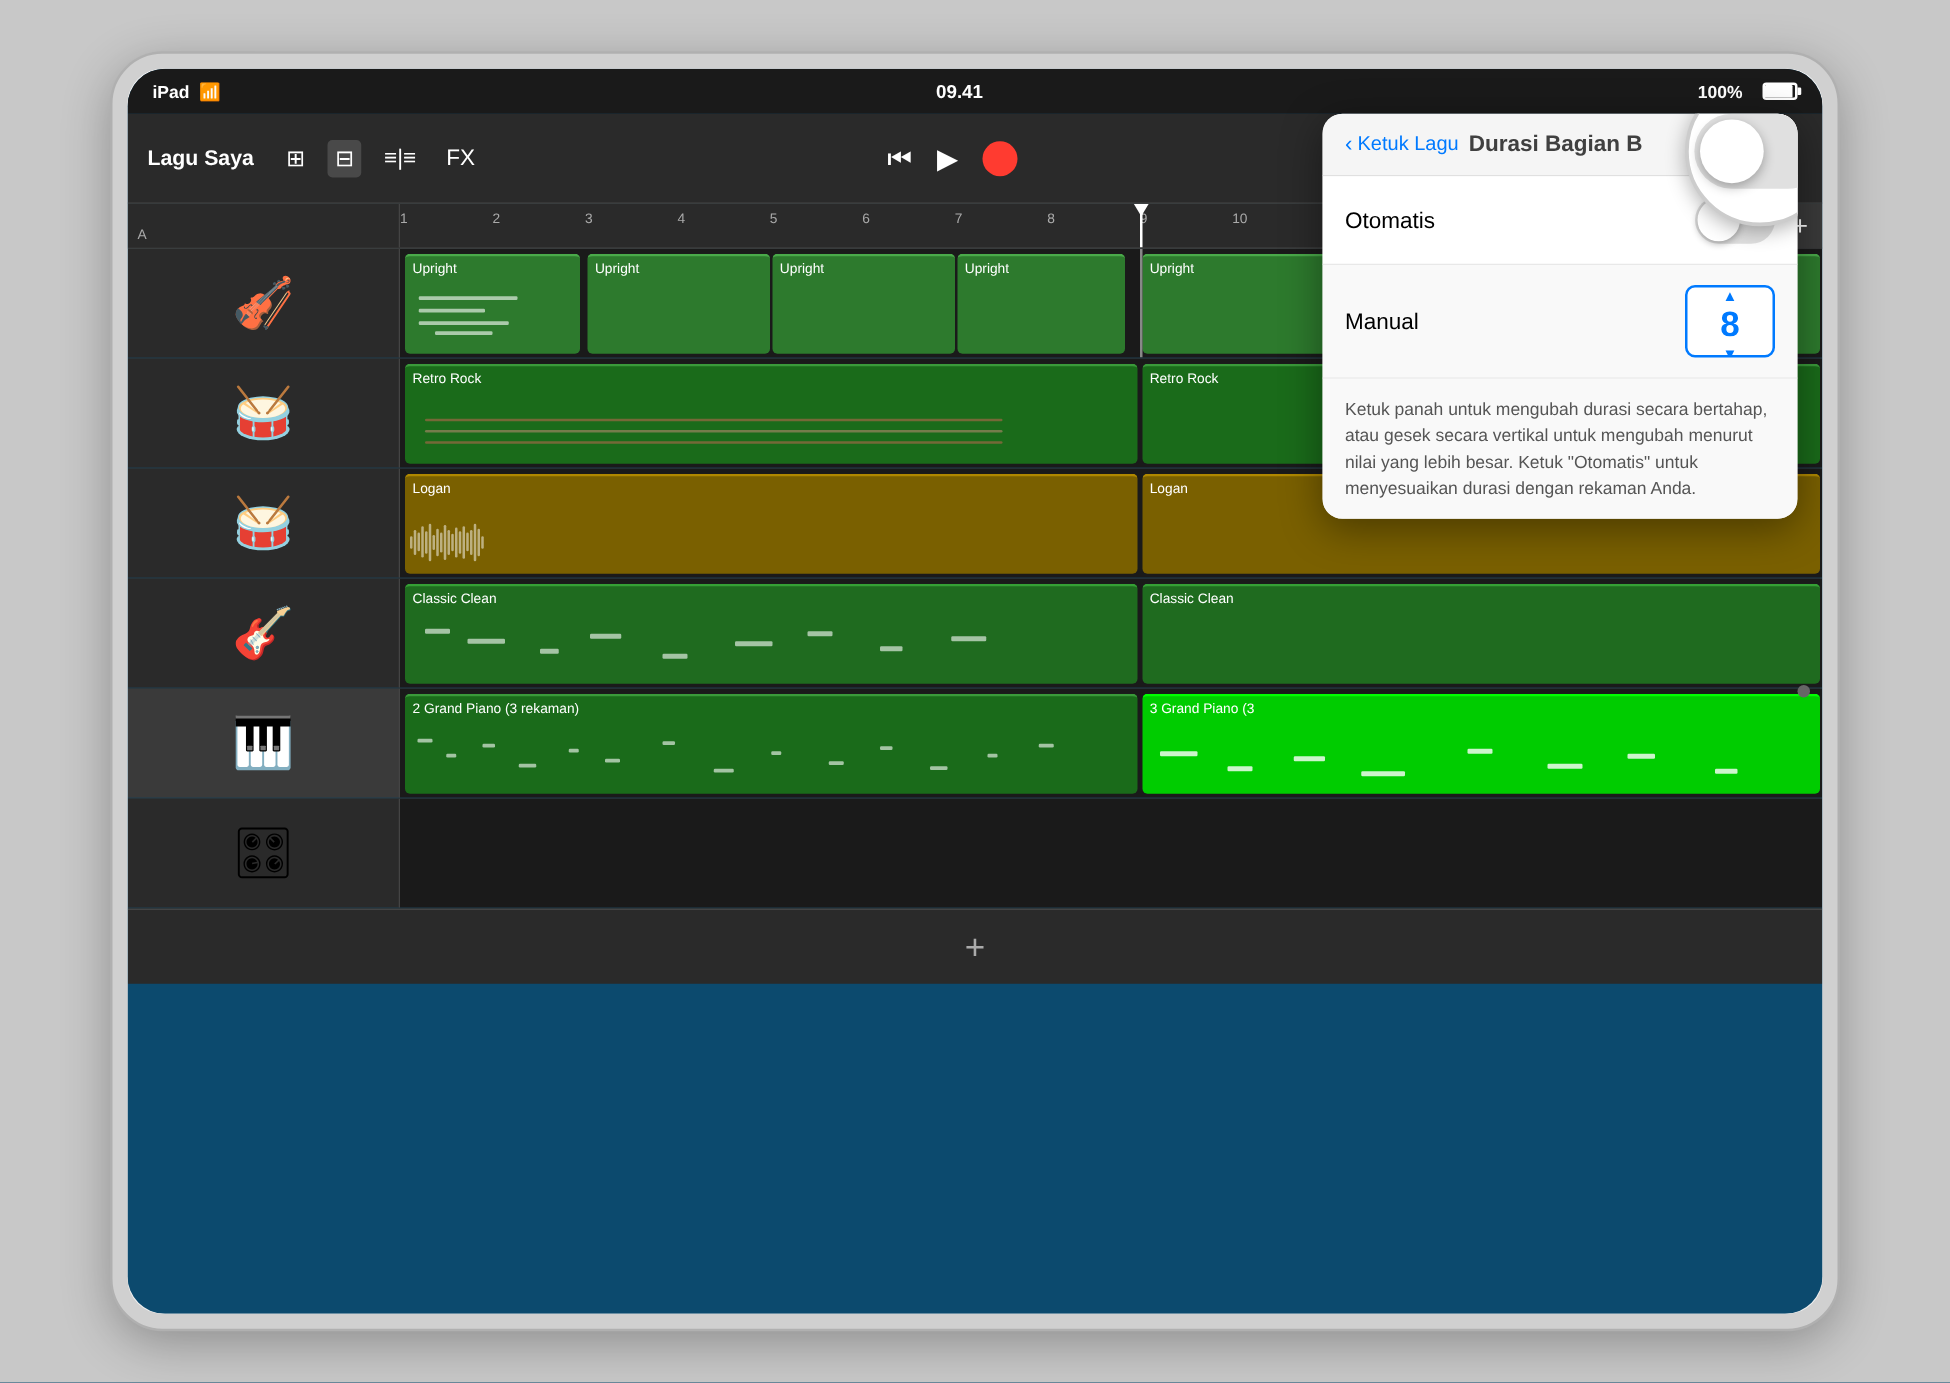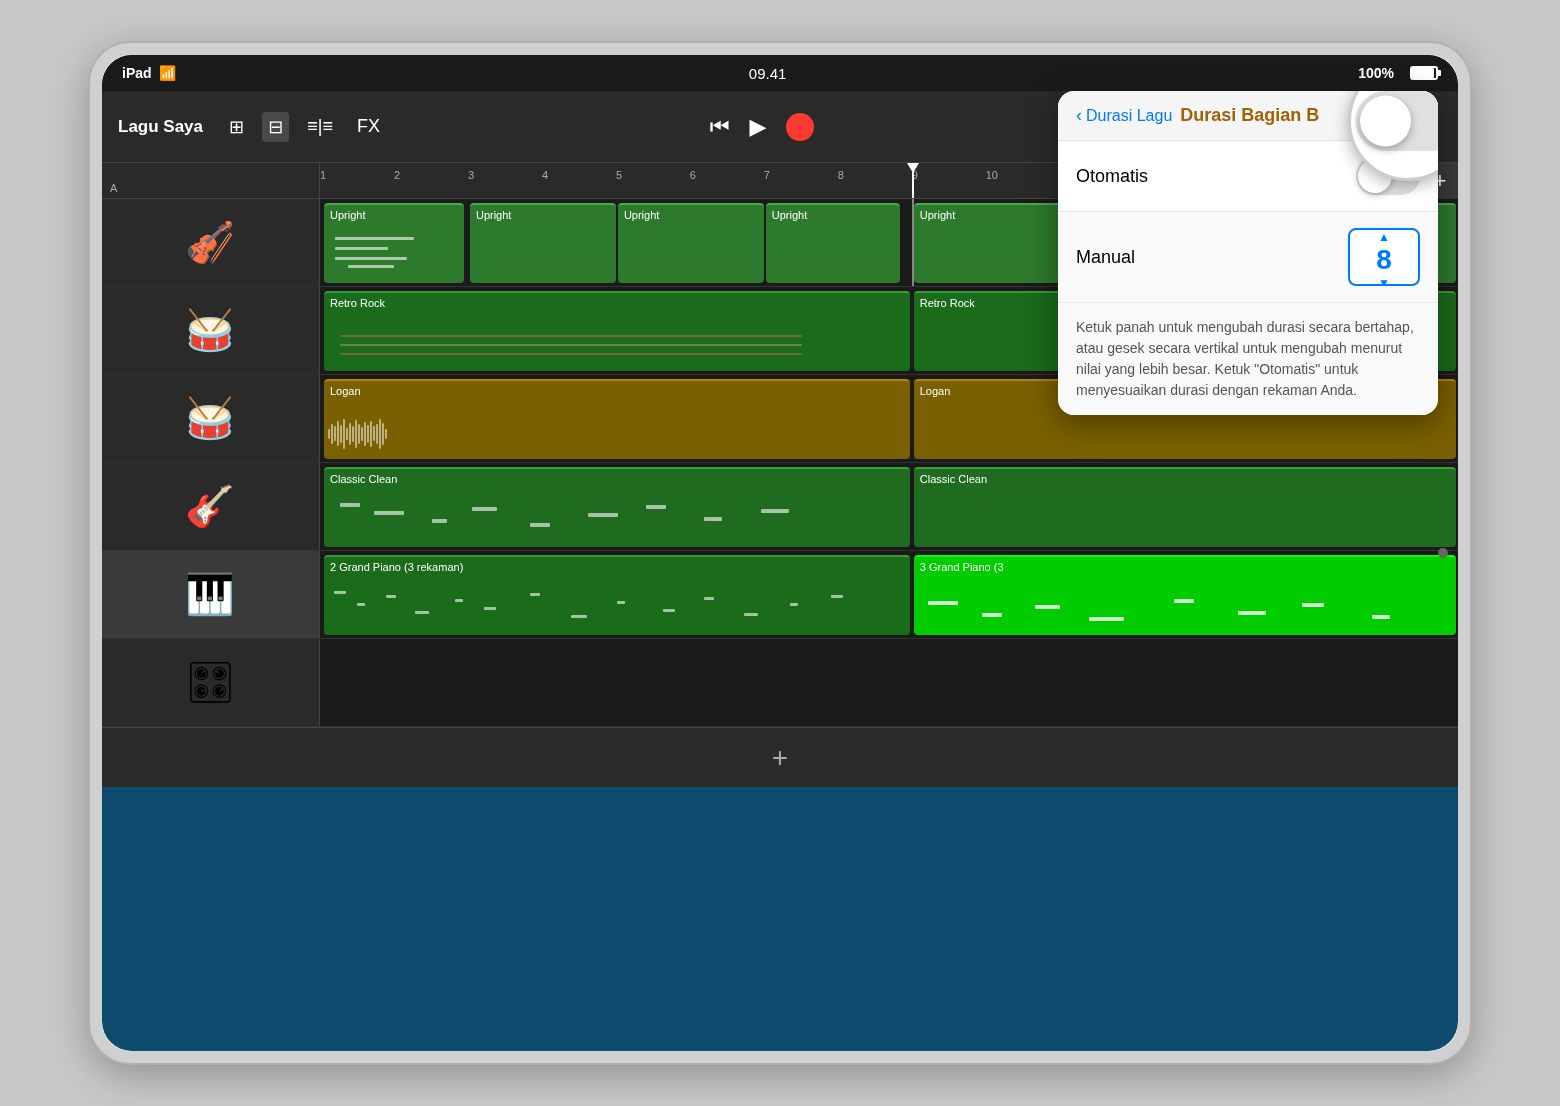--- a/index.html
+++ b/index.html
@@ -45,21 +45,21 @@
       display: flex;
       align-items: center;
       gap: 8px;
       font-size: 14px;
       color: #fff;
       font-weight: 600;
     }
     .status-center {
       font-size: 15px;
       color: #fff;
-      font-weight: 400;
+      font-weight: 700;
     }
     .status-right {
       display: flex;
       align-items: center;
       gap: 16px;
       font-size: 14px;
       color: #fff;
       font-weight: 600;
     }
     .battery-bar {
@@ -393,21 +393,21 @@
       align-items: center;
       gap: 4px;
     }
     .popup-back-label {
       color: #007aff;
       font-size: 16px;
     }
     .popup-title {
       font-size: 18px;
       font-weight: 700;
-      color: #a16207;
+      color: #404040;
     }
     .popup-body {
       padding: 0;
     }
     .popup-row {
       display: flex;
       align-items: center;
       justify-content: space-between;
       padding: 16px 18px;
       background: #fff;
@@ -799,21 +799,21 @@
   </div>
 
   <div class="side-button"></div>
 
   <div class="popup-overlay">
     <div class="popup-panel">
 
       <div class="popup-header">
         <div class="popup-back">
           <span style="font-size:18px;">‹</span>
-          <span class="popup-back-label">Durasi Lagu</span>
+          <span class="popup-back-label">Ketuk Lagu</span>
         </div>
         <span class="popup-title">Durasi Bagian B</span>
       </div>
 
       <div class="popup-body">
 
         <div class="popup-row">
           <span class="popup-row-label">Otomatis</span>
           <div class="toggle-switch">
             <div class="toggle-thumb"></div>

